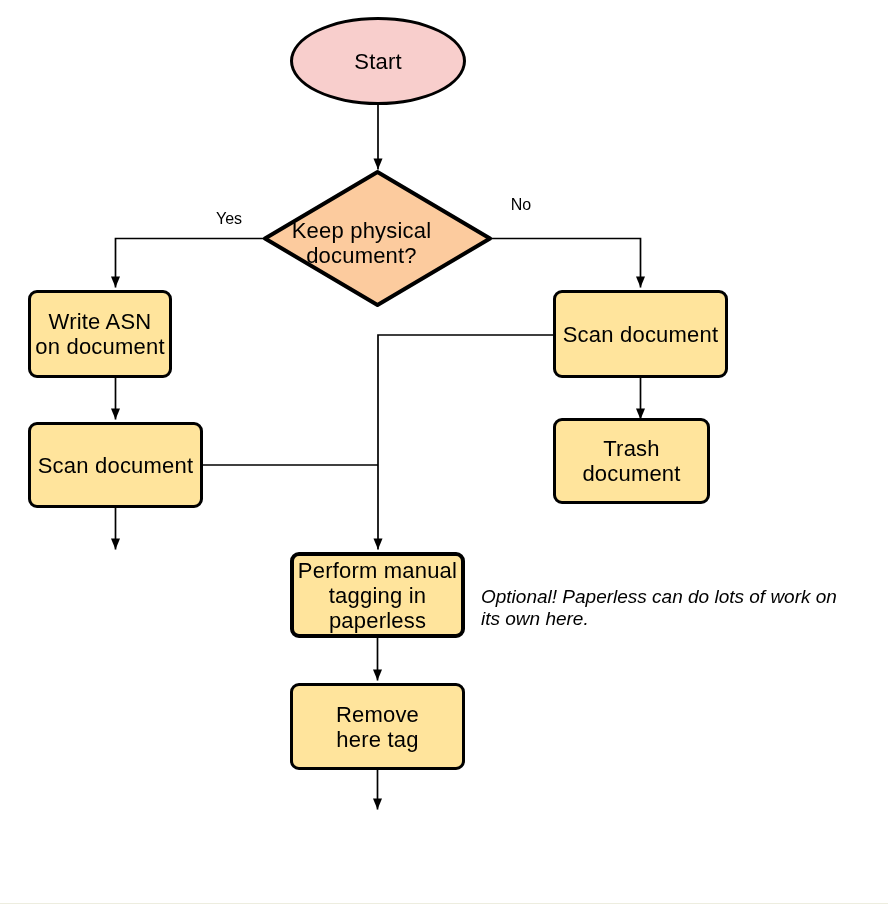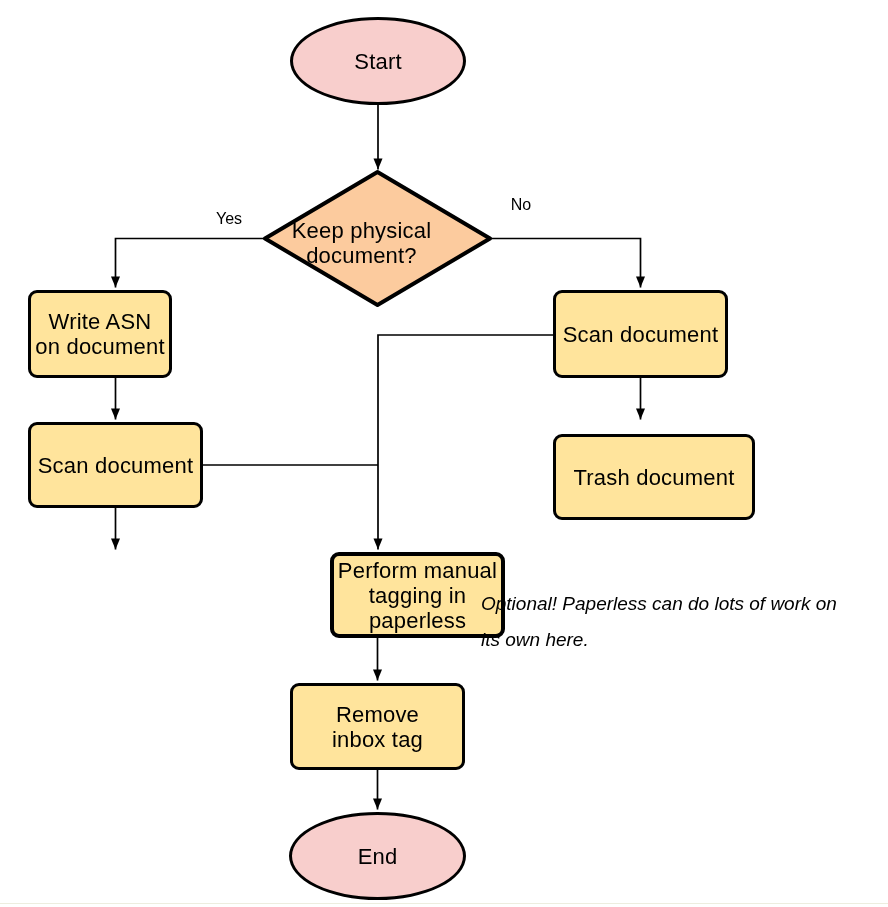--- a/index.html
+++ b/index.html
@@ -47,58 +47,58 @@
     letter-spacing: 0.2px;
     white-space: pre-line;
     color: var(--text, #000);
   }
 
   .process {
     background: var(--process-fill, #ffe49c);
     border: 3px solid var(--stroke, #000);
     border-radius: 9px;
   }
-  .process.thick { border-width: 4px; margin-left: 40px; }
+  .process.thick { border-width: 4px; }
 
   .terminator {
     background: var(--terminator-fill, #f8cecc);
     border: 3px solid var(--stroke, #000);
     border-radius: 50%;
   }
 
   .decision-label {
     left: 249px; top: 172px;
     width: 225px; height: 133px;
     padding-top: 9px;
   }
 
   #node-start     { left: 290px; top: 17px;  width: 176px; height: 88px; }
   #node-write-asn { left: 28px;  top: 290px; width: 144px; height: 88px; }
   #node-scan-left { left: 28px;  top: 422px; width: 175px; height: 86px; }
   #node-archive   { left: 28px;  top: 552px; width: 175px; height: 86px; }
   #node-scan-right{ left: 553px; top: 290px; width: 175px; height: 88px; }
-  #node-trash     { left: 553px; top: 434px; width: 202px; height: 86px; }
+  #node-trash     { left: 553px; top: 418px; width: 157px; height: 86px; }
   #node-tagging   { left: 290px; top: 552px; width: 175px; height: 86px; }
   #node-remove    { left: 290px; top: 683px; width: 175px; height: 87px; }
   #node-end       { left: 289px; top: 812px; width: 177px; height: 88px; }
 
   .edge-label {
     position: absolute;
     font-size: 16px;
     text-align: center;
   }
   #label-yes { left: 203px; top: 210px; width: 52px; }
   #label-no  { left: 496px; top: 196px; width: 50px; }
 
   #annotation {
     position: absolute;
     left: 481px; top: 586px;
     font-style: italic;
     font-size: 19px;
-    line-height: 36px;
+    line-height: 22px;
     white-space: pre-line;
   }
 
   #bottom-rule {
     position: absolute;
     left: 0; top: 903px;
     width: 888px; height: 1px;
     background: var(--bottom-rule, #ededdf);
   }
 </style>
@@ -145,21 +145,20 @@
 
   <div id="node-scan-right" class="node process">Scan document</div>
 
   <div id="node-trash" class="node process">Trash document</div>
 
   <div id="node-tagging" class="node process thick">Perform manual
 tagging in
 paperless</div>
 
   <div id="node-remove" class="node process">Remove
-inbox tag</div>
+here tag</div>
 
-  <div id="node-end" class="node terminator">End</div>
 
   <div id="annotation">Optional! Paperless can do lots of work on
 its own here.</div>
 
   <div id="bottom-rule"></div>
 </div>
 
 </body></html>

